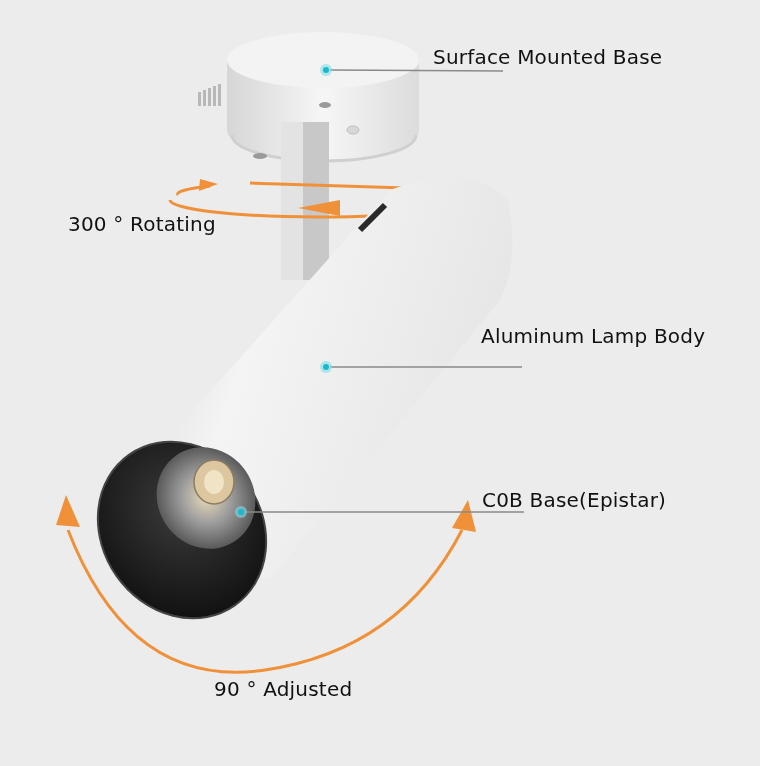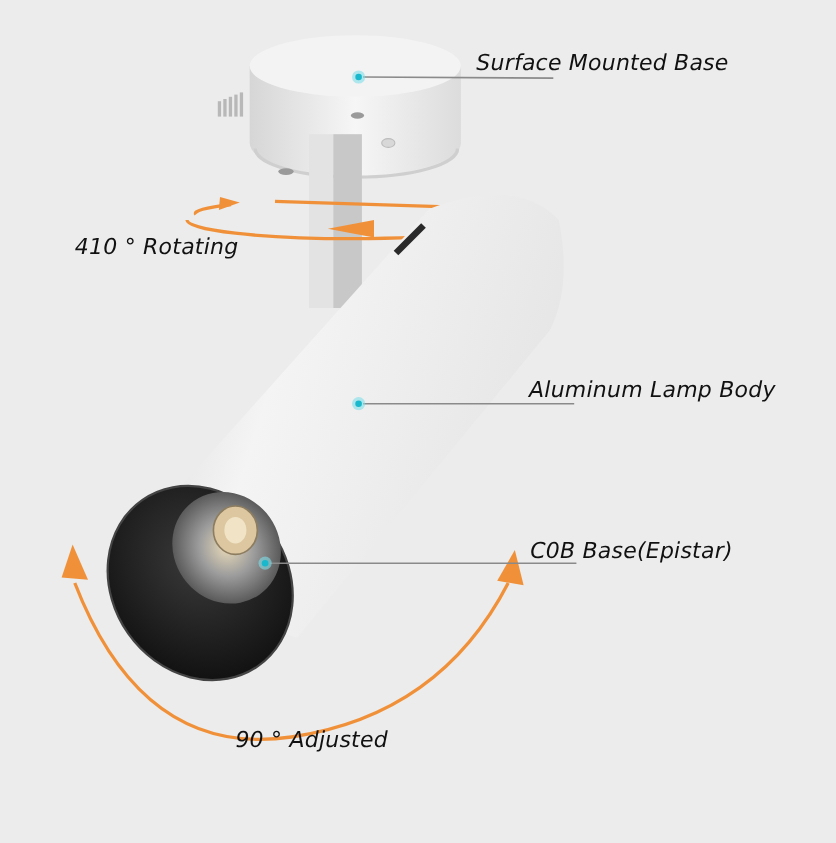--- a/index.html
+++ b/index.html
@@ -5,21 +5,20 @@
   html, body { margin: 0; padding: 0; }
   body {
     width: 760px; height: 766px; overflow: hidden;
     background: #ececec;
     position: relative;
     font-family: "DejaVu Sans", sans-serif;
   }
   #canvas { position: absolute; left: 0; top: 0; width: 760px; height: 766px; }
   .label {
     position: absolute;
-    font-style: italic;
     font-size: 20px;
     color: #111;
     white-space: nowrap;
     letter-spacing: 0.2px;
   }
 </style>
 </head>
 <body>
 
 <svg id="canvas" viewBox="0 0 760 766" xmlns="http://www.w3.org/2000/svg">
@@ -104,16 +103,16 @@
     <circle cx="326" cy="367" r="3" fill="#1ab8cc"></circle>
   </g>
   <g>
     <line x1="245" y1="512" x2="524" y2="512" stroke="#8a8a8a" stroke-width="1.5"></line>
     <circle cx="241" cy="512" r="6" fill="#7fdde8" opacity="0.6"></circle>
     <circle cx="241" cy="512" r="3" fill="#1ab8cc"></circle>
   </g>
 </svg>
 
 <div class="label" style="left:433px; top:45px;">Surface Mounted Base</div>
-<div class="label" style="left:68px; top:212px;">410 ° Rotating</div>
-<div class="label" style="left:481px; top:342px;">Aluminum Lamp Body</div>
+<div class="label" style="left:68px; top:212px;">300 ° Rotating</div>
+<div class="label" style="left:481px; top:324px;">Aluminum Lamp Body</div>
 <div class="label" style="left:482px; top:488px;">C0B Base(Epistar)</div>
-<div class="label" style="left:214px; top:660px;">90 ° Adjusted</div>
+<div class="label" style="left:214px; top:677px;">90 ° Adjusted</div>
 
 </body></html>

